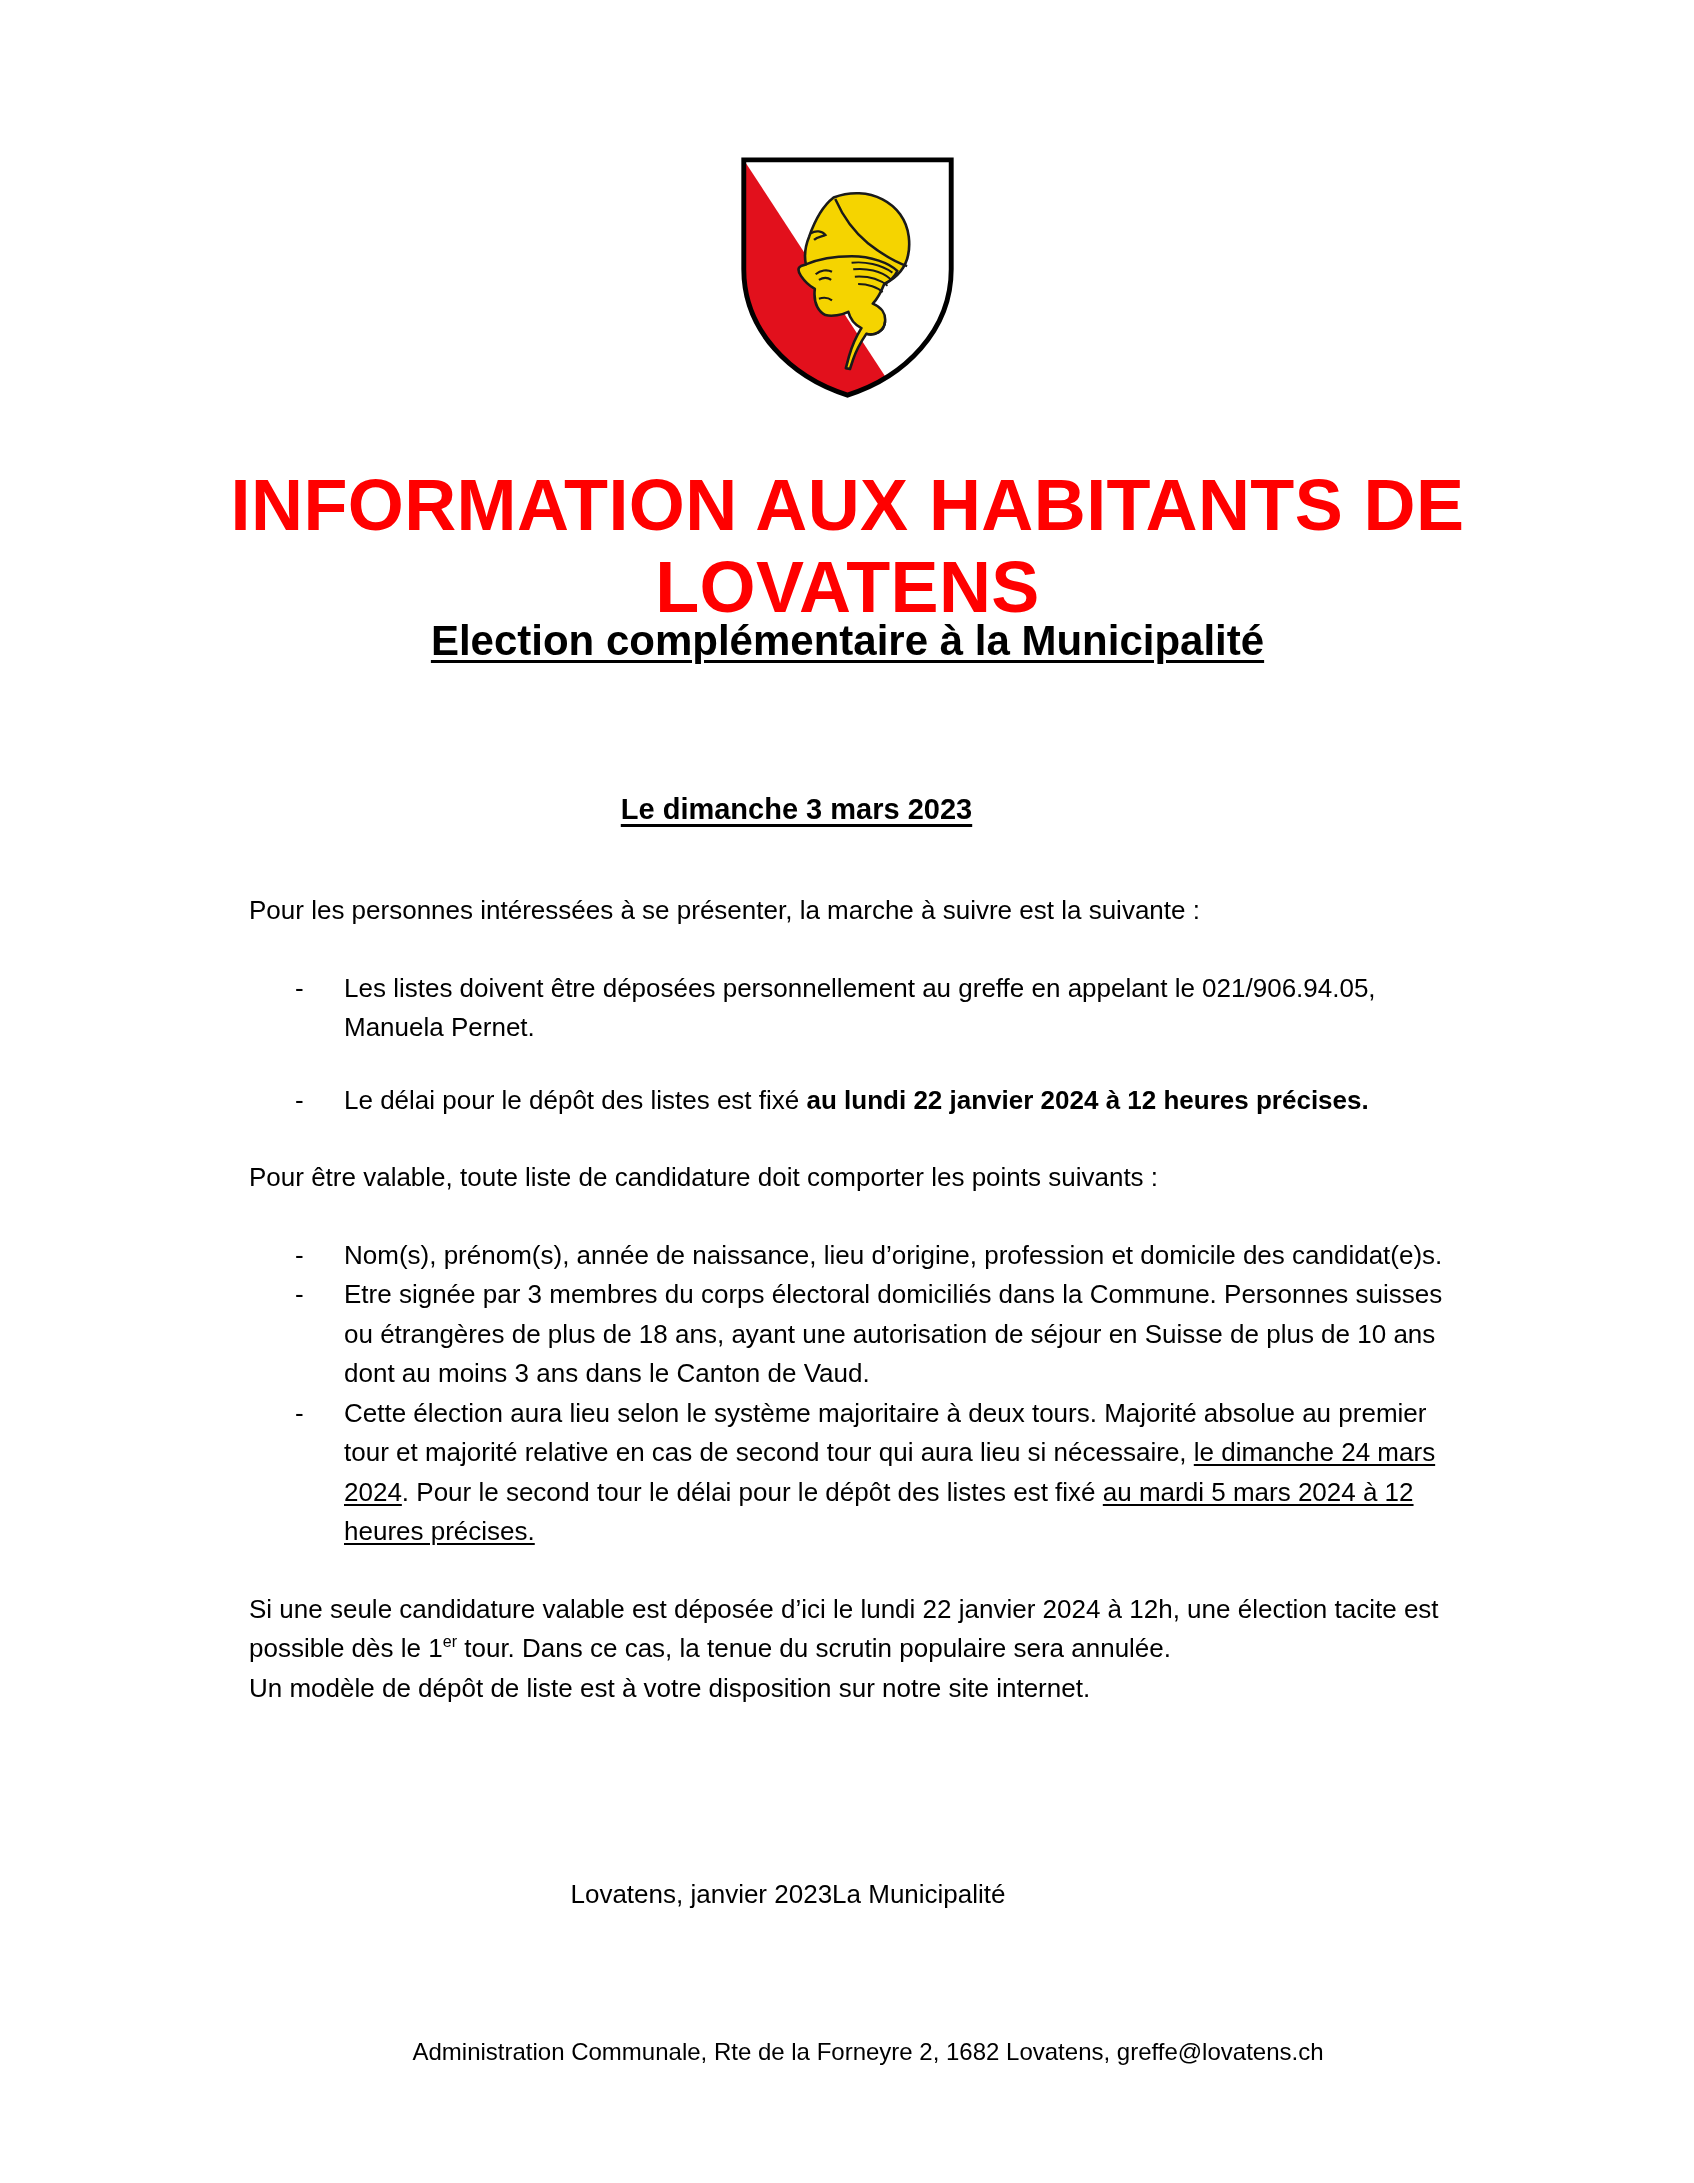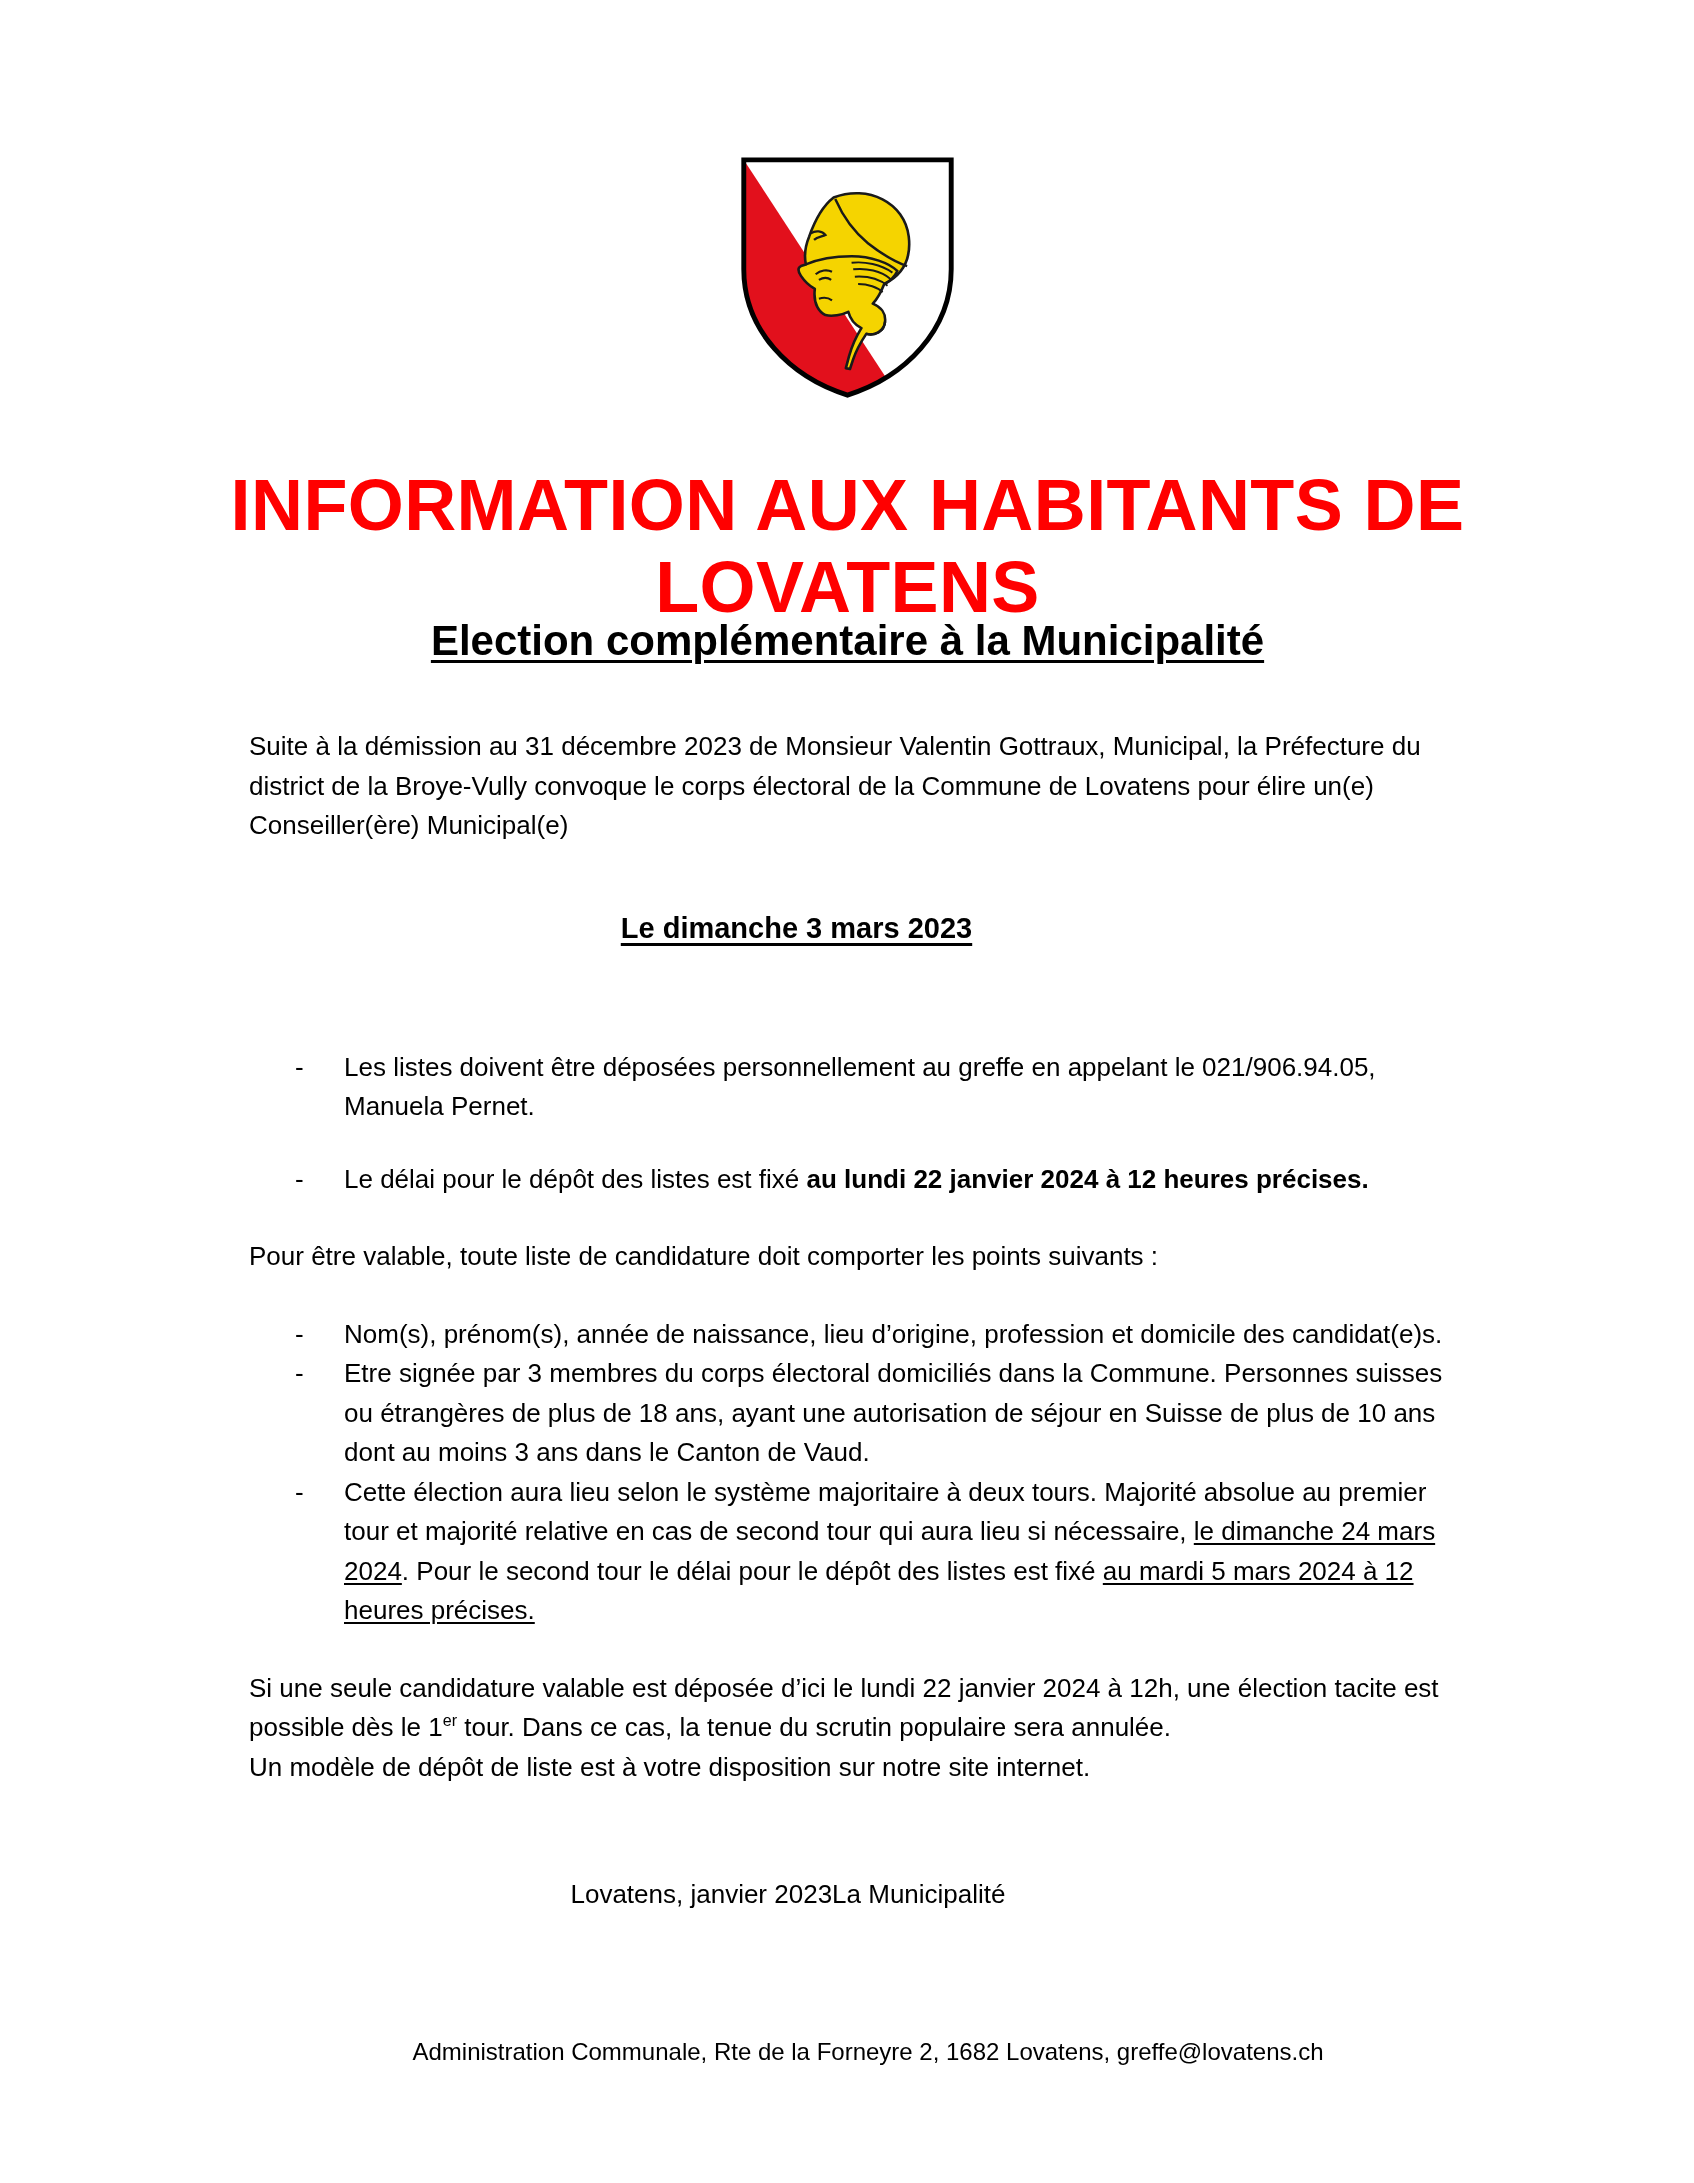--- a/index.html
+++ b/index.html
@@ -215,30 +215,30 @@
     <span>INFORMATION AUX HABITANTS DE</span><br>
     <span>LOVATENS</span>
   </h1>
 
   <h2 class="title-sub">
     <span class="u">Election complémentaire à la Municipalité</span>
   </h2>
 
   <div class="body-area">
 
-    <p class="para">Suite à la démission au 31 décembre 2023 de Monsieur Valentin Gottraux, Municipal, la Préfecture du district de la Broye-Vully convoque le corps électoral de la Commune de Lovatens pour élire un(e) Conseiller(ère) Municipal(e)</p>
 
     <div class="gap-lg"></div>
 
     <p class="date-line">
       <span class="u">Le dimanche 3 mars 2023</span>
     </p>
 
     <div class="gap-lg"></div>
 
+    <p class="para">Pour les personnes intéressées à se présenter, la marche à suivre est la suivante :</p>
 
     <div class="gap-md"></div>
 
     <ul class="dash-list spaced">
       <li>
         <span class="marker">-</span>
         <span class="li-text"><span>Les listes doivent être déposées personnellement au greffe en appelant le 021/906.94.05, Manuela Pernet.</span></span>
       </li>
       <li>
         <span class="marker">-</span>

